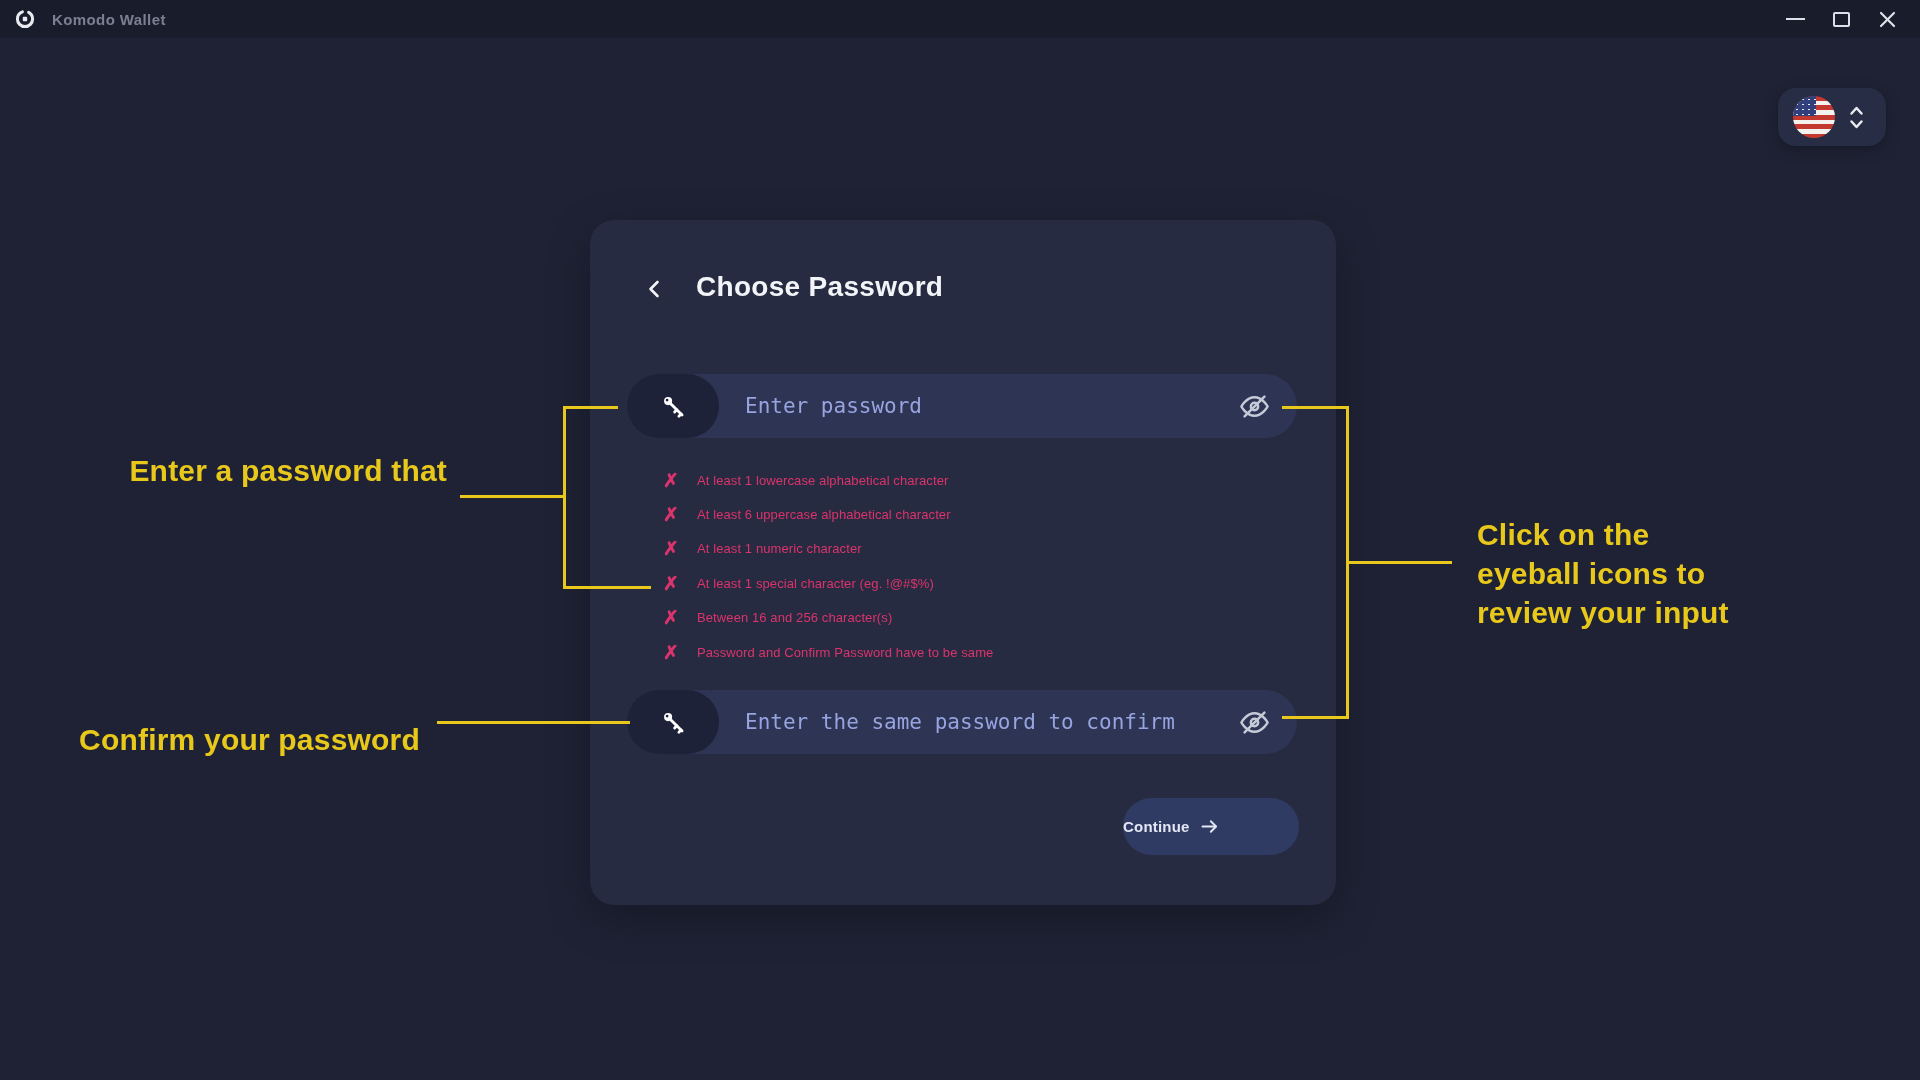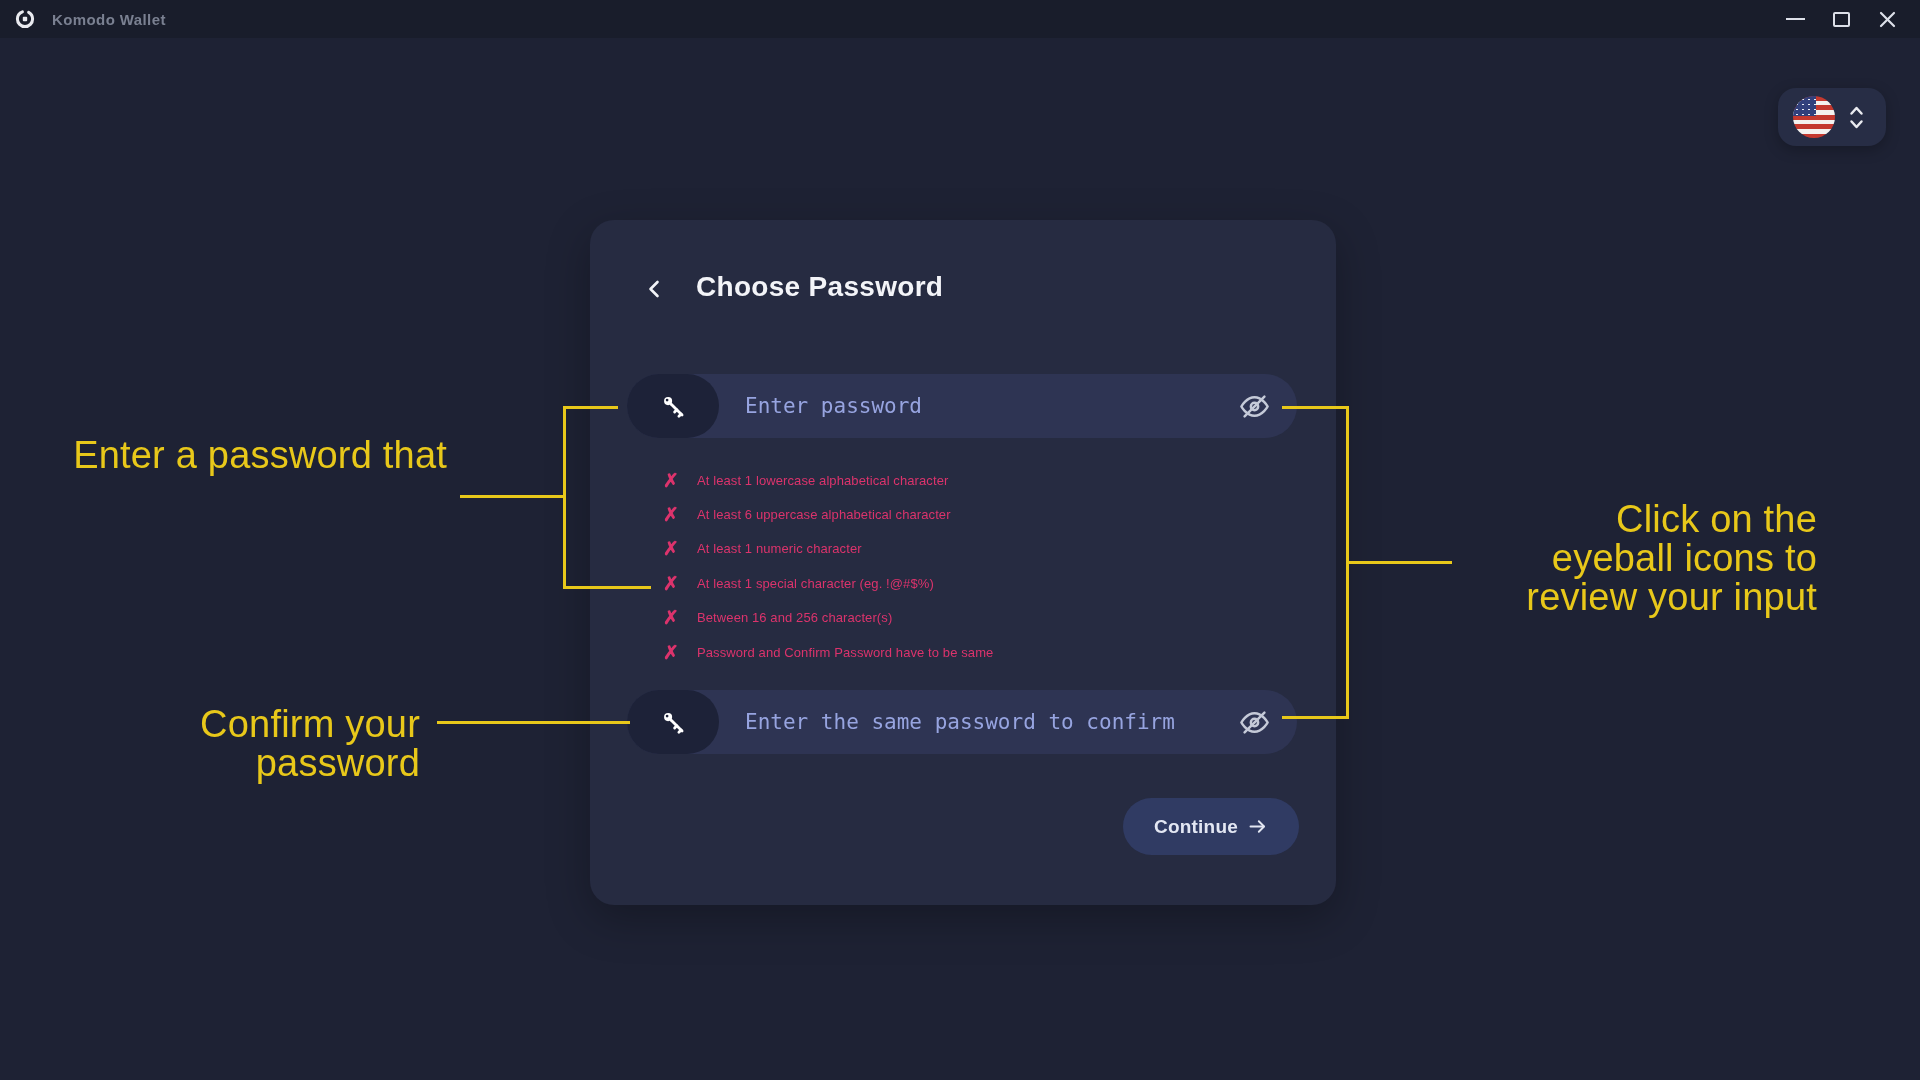--- a/index.html
+++ b/index.html
@@ -87,34 +87,34 @@
   }
 
   .validation-list { position:absolute; left:73px; top:243px; width:620px; }
   .vrow { height:34.4px; display:flex; align-items:center; color:#dc336c; }
   .vx { width:34px; font-size:19px; font-weight:700; flex:0 0 auto; }
   .vtext { font-size:13px; letter-spacing:.1px; }
 
   .continue-btn {
     position:absolute; left:533px; top:578px; width:176px; height:57px;
     background:#303b63; border-radius:29px; border:none; cursor:pointer;
-    display:flex; align-items:center; justify-content:center; gap:9px;
+    display:flex; align-items:center; gap:9px;
     color:#e3e7f3; font-family:"Liberation Sans", sans-serif;
-    font-size:19px; font-weight:600; letter-spacing:.2px;
+    font-size:15px; font-weight:600; letter-spacing:.2px;
   }
 
   
   .annot {
-    position:absolute; color:#e8c81a; font-size:38px; line-height:38.8px;
-    letter-spacing:.2px; font-weight:400;
+    position:absolute; color:#e8c81a; font-size:30px; line-height:38.8px;
+    letter-spacing:.2px; font-weight:700;margin-top:16px;
   }
   .annot.right-align { text-align:right; }
   #annot-password { left:67px; top:436px; width:380px; }
   #annot-confirm  { left:47px; top:705px; width:373px; }
-  #annot-eyeball  { left:1477px; top:500px; width:340px;text-align:right; }
+  #annot-eyeball  { left:1477px; top:500px; width:340px; }
 
   .yline { position:absolute; background:#e8c81a; }
   .yline.h { height:3px; }
   .yline.v { width:3px; }
 </style>
 </head>
 <body>
 
 <div class="titlebar">
   <span class="logo">

